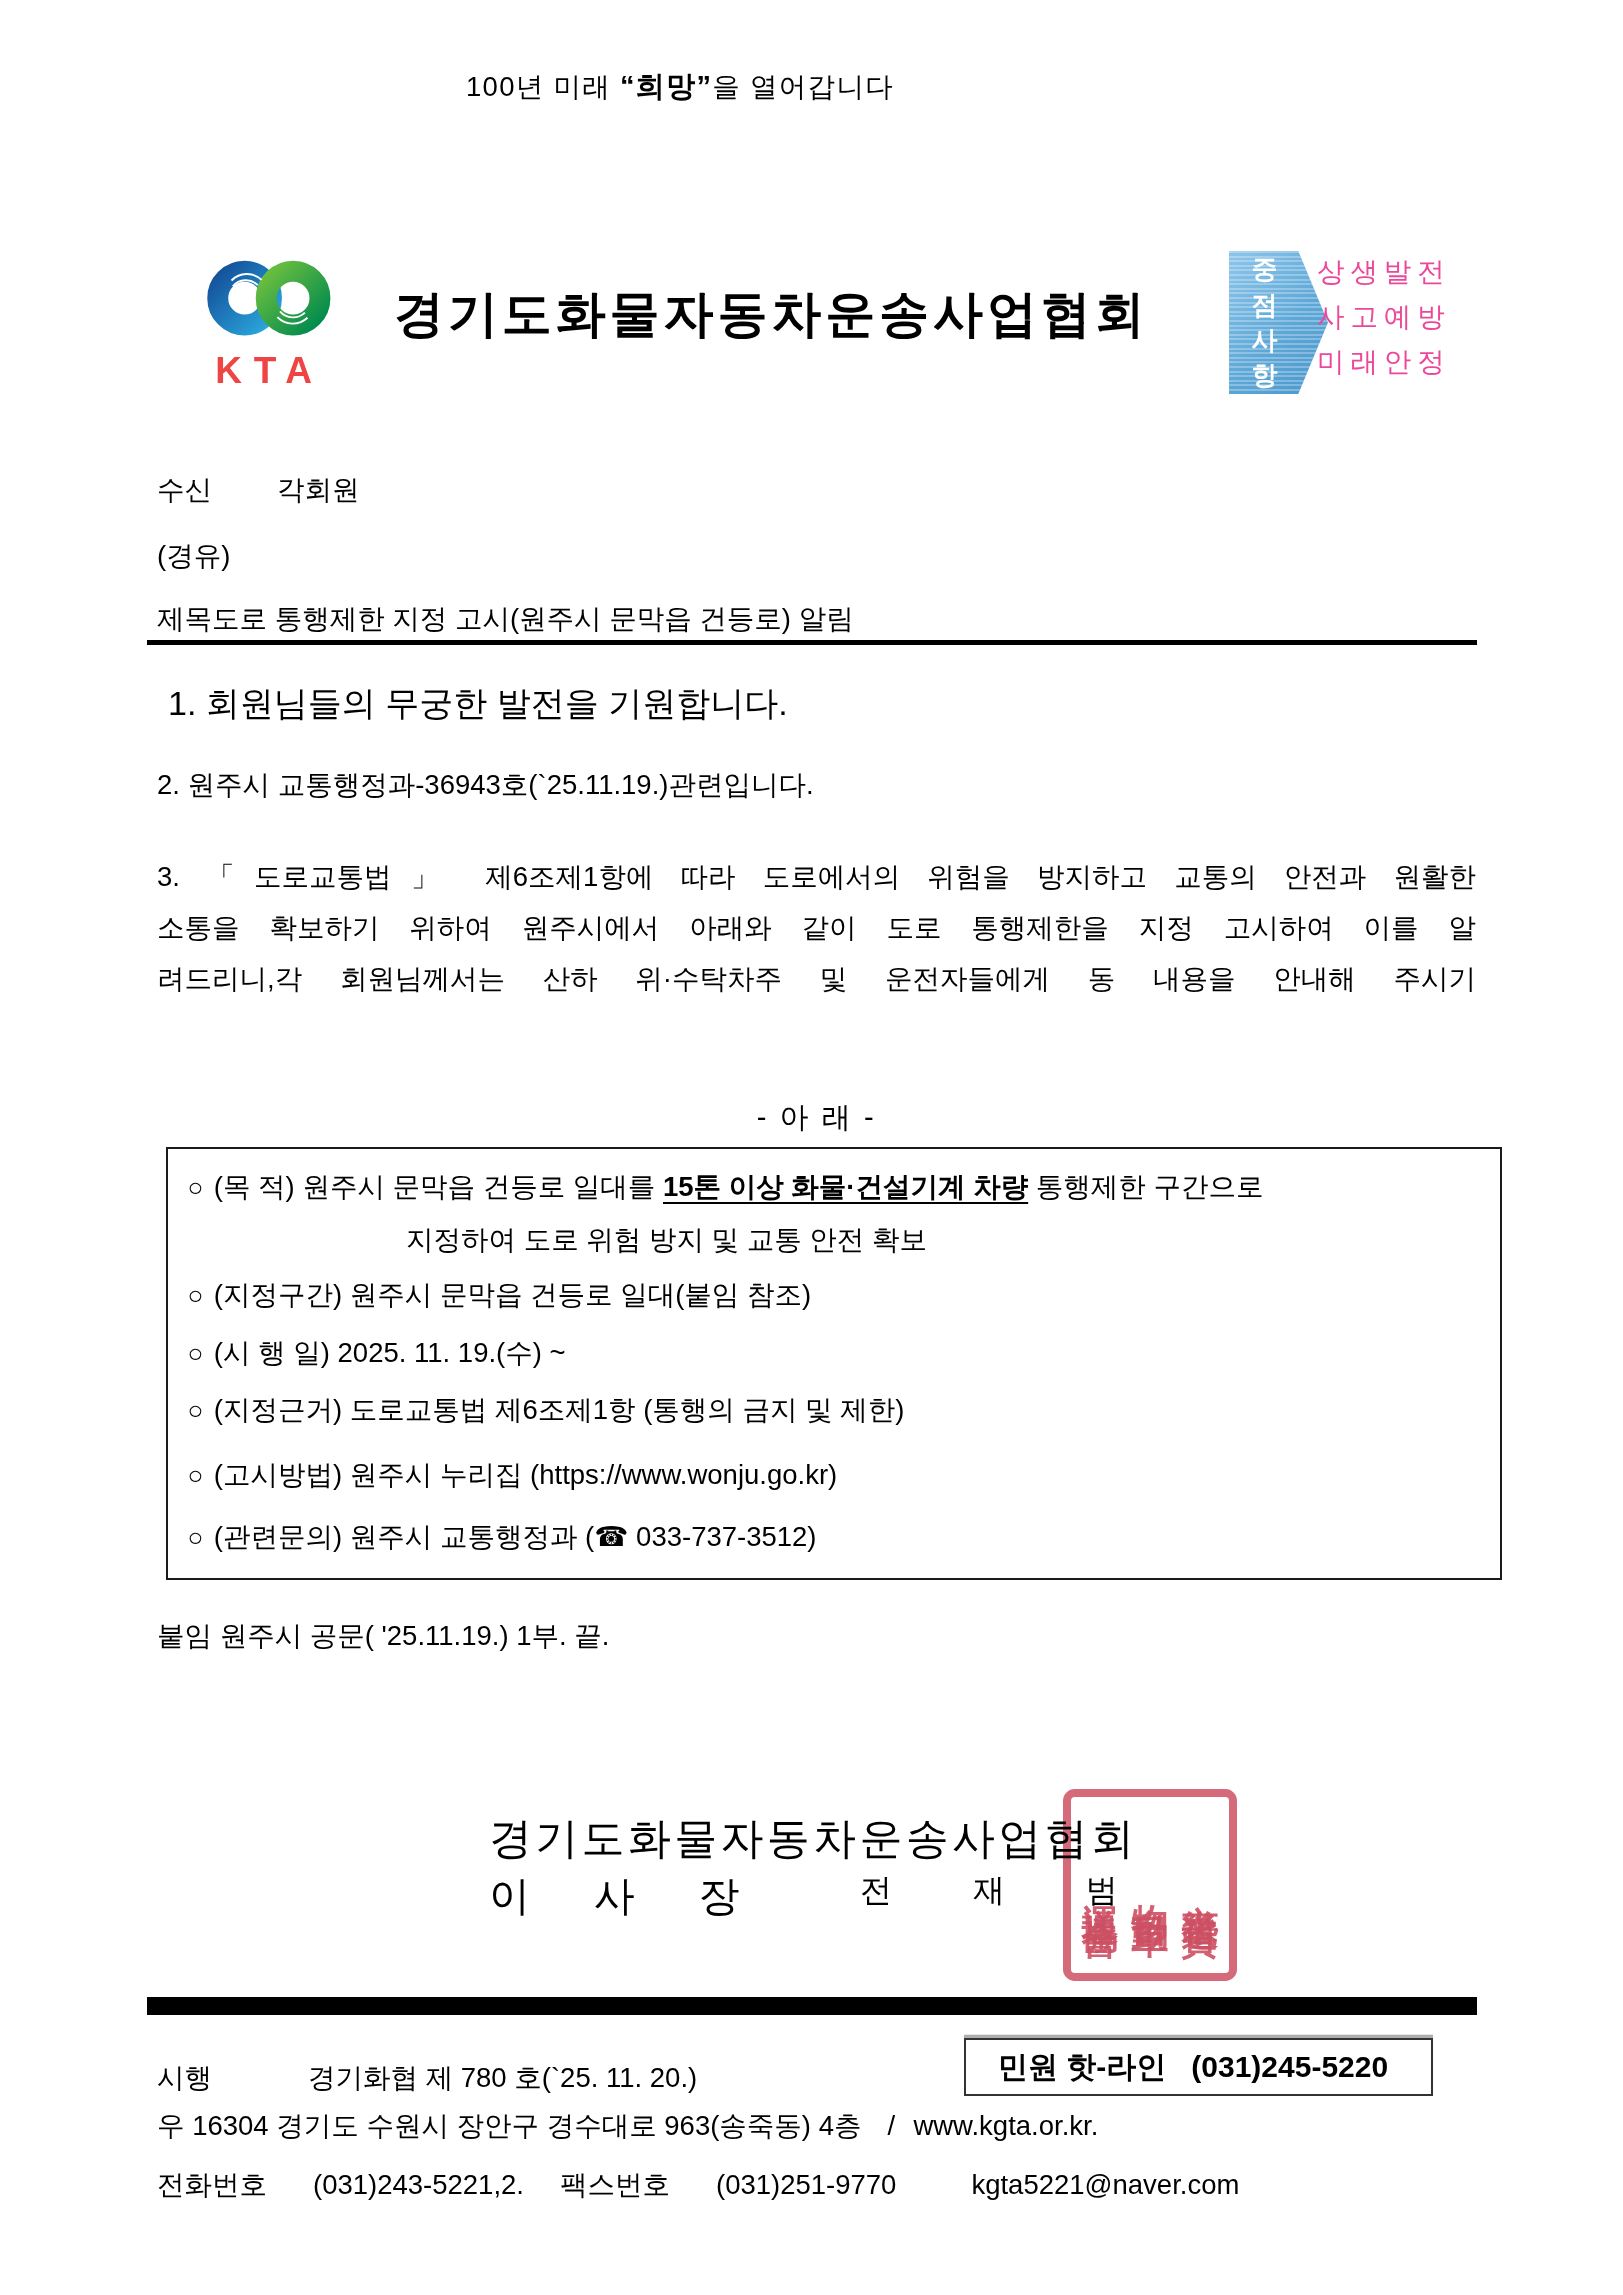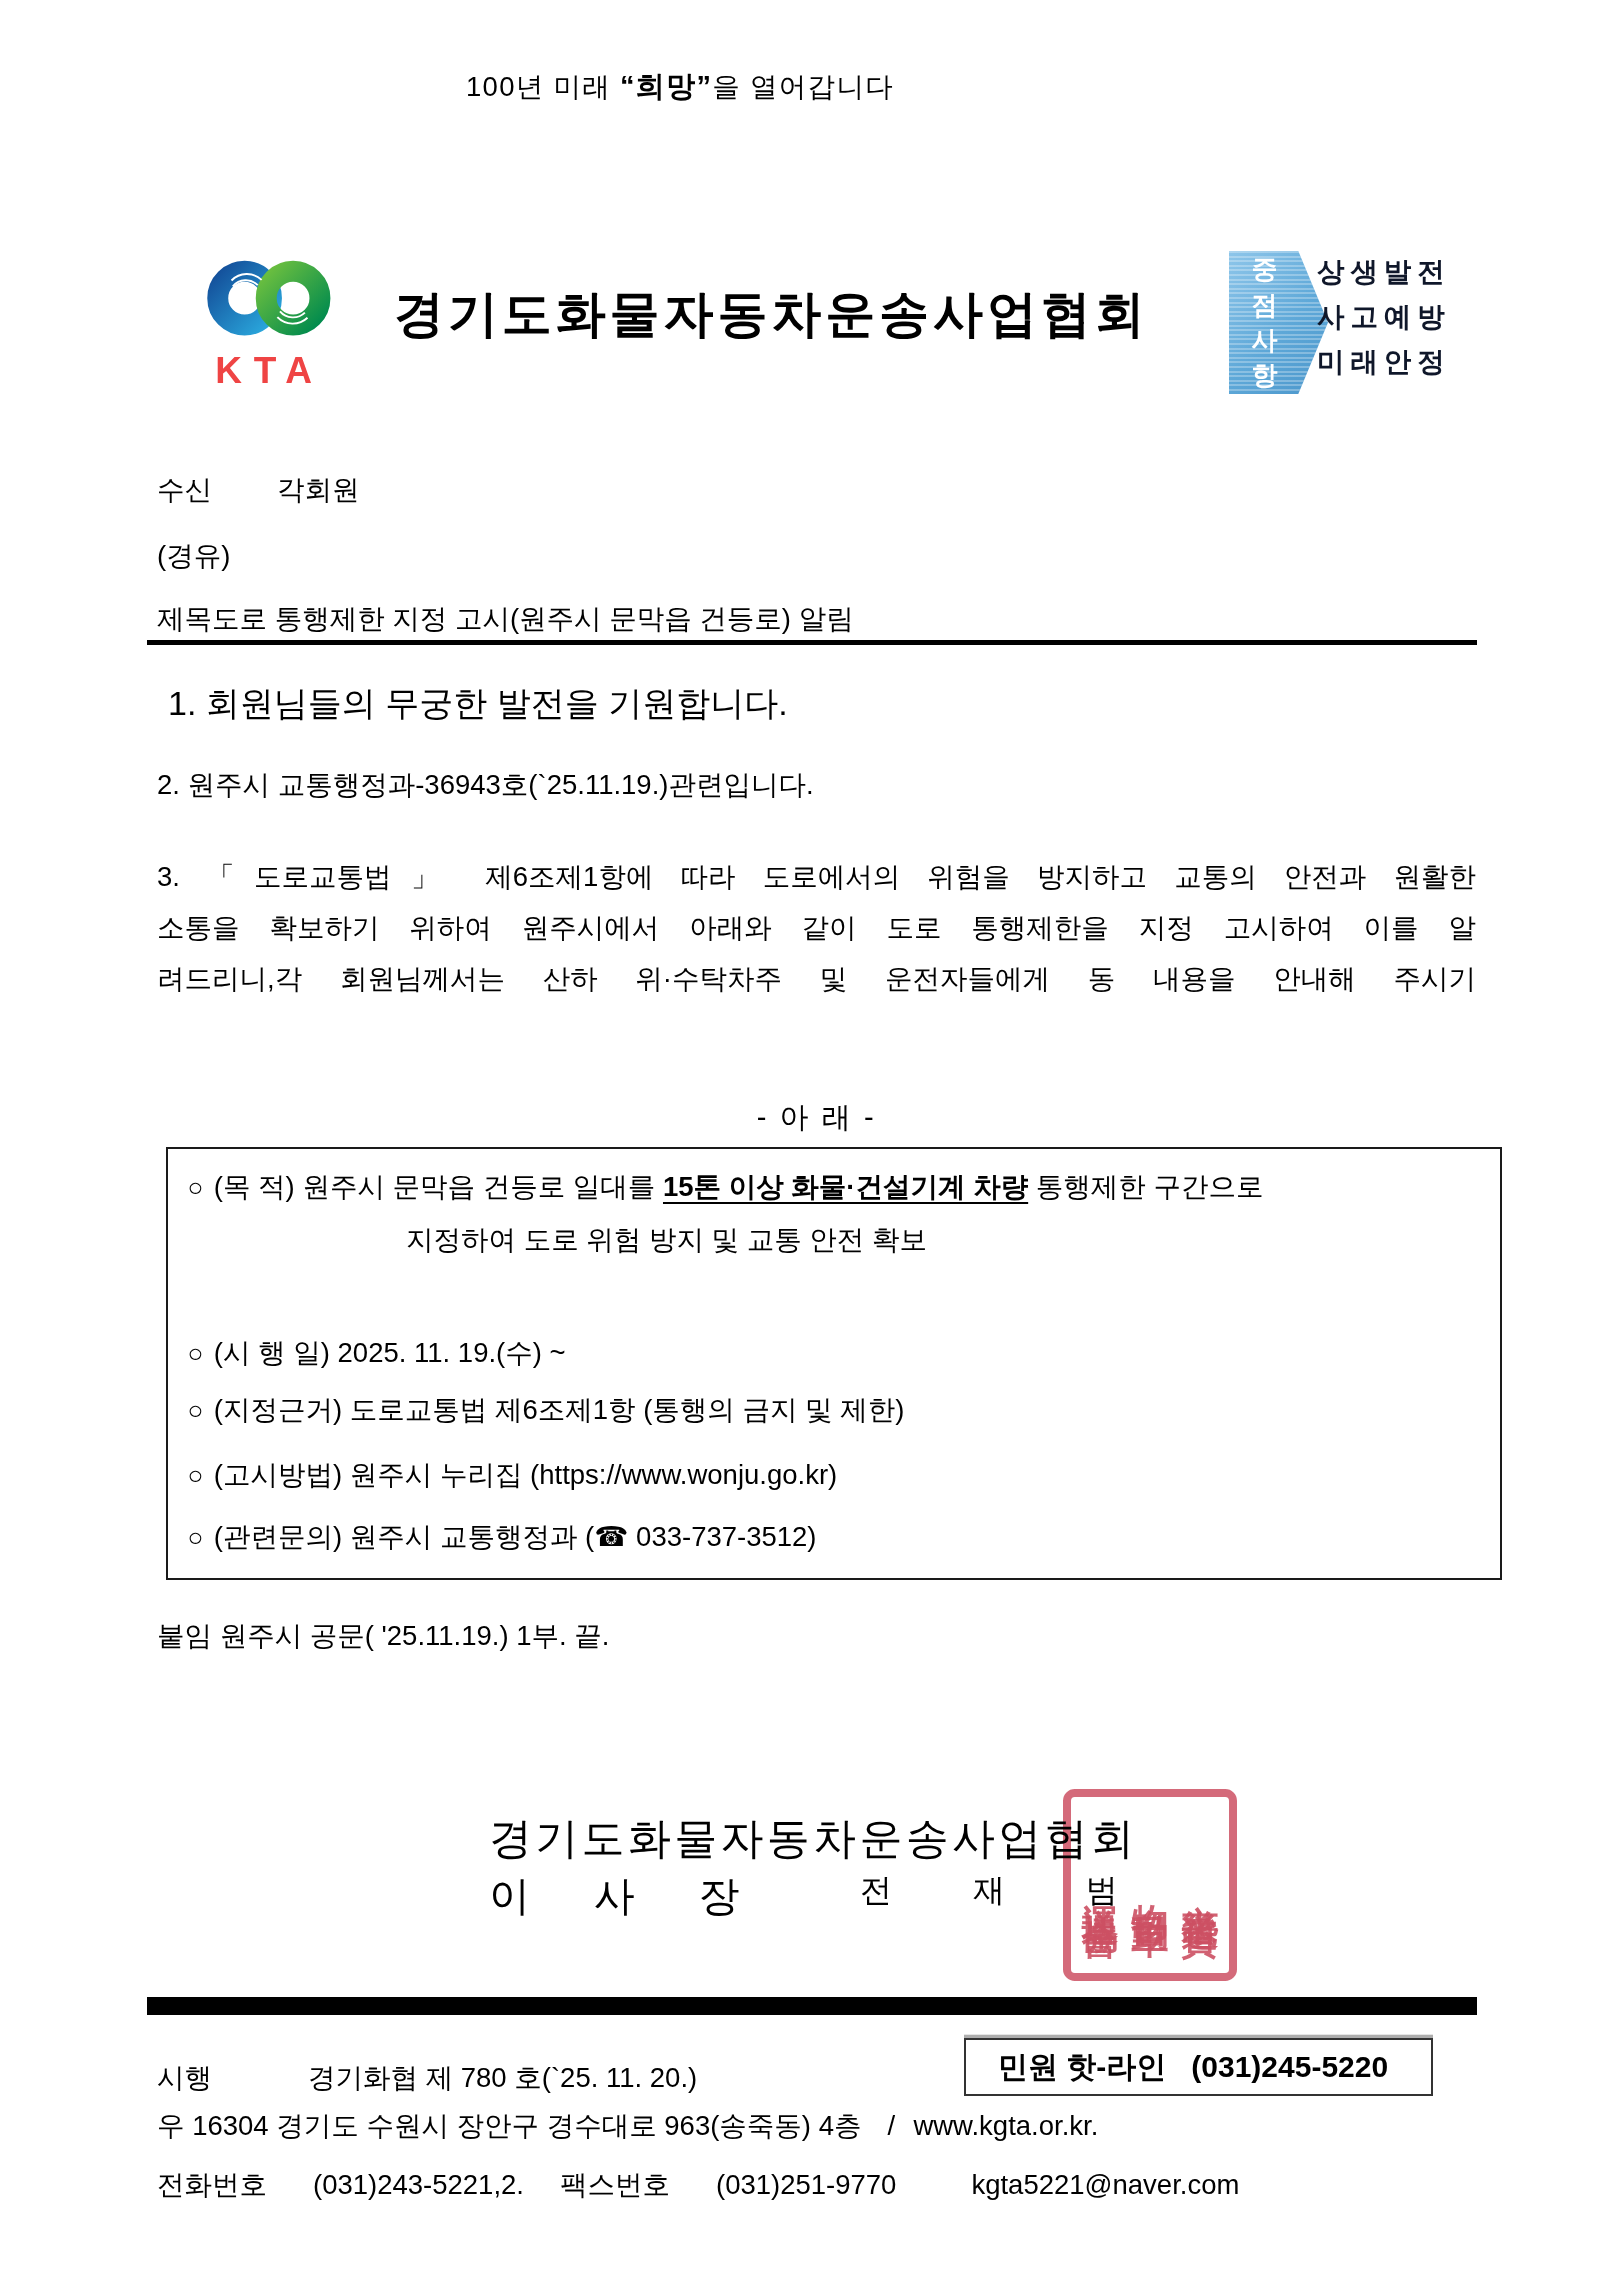--- a/index.html
+++ b/index.html
@@ -24,21 +24,21 @@
   .badge-arrow { left:1229px; top:251px; width:99px; height:143px;
     clip-path:polygon(0 0, 70% 0, 100% 50%, 70% 100%, 0 100%);
     background:
       repeating-linear-gradient(180deg, rgba(255,255,255,.28) 0 2px, rgba(255,255,255,0) 2px 4.6px),
       linear-gradient(135deg,#8ec6ea 0%, #5ea8d8 55%, #4b96cb 100%);
   }
   .badge-chars { position:absolute; left:3.9px; top:5.2px; width:63px; height:132px;
     display:flex; flex-direction:column; justify-content:space-between; align-items:center; }
   .badge-chars span { color:#fff; font-size:26px; font-weight:bold; line-height:1; }
   .mottos { left:1317px; top:258px; }
-  .mottos div { font-size:27.5px; font-weight:bold; color:#0f172a; letter-spacing:5.9px; margin-bottom:17.7px; line-height:1; }
+  .mottos div { font-size:27.5px; font-weight:normal; color:#ec4899; letter-spacing:5.9px; margin-bottom:17.7px; line-height:1; }
 
   
   .recipient { left:157px; top:472px; font-size:27.5px; }
   .recipient .val { margin-left:65px; }
   .via { left:157px; top:538px; font-size:27.5px; }
   .subject { left:157px; top:601px; font-size:27.5px; }
   .subject .val { }
   .divider { left:147px; top:640px; width:1330px; height:5.2px; background:#000; }
 
   
@@ -153,20 +153,23 @@
     <div class="jl">소통을 확보하기 위하여 원주시에서 아래와 같이 도로 통행제한을 지정 고시하여 이를 알</div>
     <div class="jl">려드리니,각 회원님께서는 산하 위·수탁차주 및 운전자들에게 동 내용을 안내해 주시기</div>
   </div>
   <div class="abs below-heading">- 아 래 -</div>
 
   <div class="abs nbox">
     <div class="row r1">
       <span class="marker">○</span><span>(목    적) 원주시 문막읍 건등로 일대를 </span><span class="em">15톤 이상 화물·건설기계 차량</span><span> 통행제한 구간으로</span>
     </div>
     <div class="row r1b">지정하여 도로 위험 방지 및 교통 안전 확보</div>
+    <div class="row r2">
+      <span class="marker">○</span><span>(지정구간) 원주시 문막읍 건등로 일대(붙임 참조)</span>
+    </div>
     <div class="row r3">
       <span class="marker">○</span><span>(시 행 일) 2025. 11. 19.(수) ~</span>
     </div>
     <div class="row r4">
       <span class="marker">○</span><span>(지정근거) 도로교통법 제6조제1항 (통행의 금지 및 제한)</span>
     </div>
     <div class="row r5">
       <span class="marker">○</span><span>(고시방법) 원주시 누리집 (https://www.wonju.go.kr)</span>
     </div>
     <div class="row r6">

